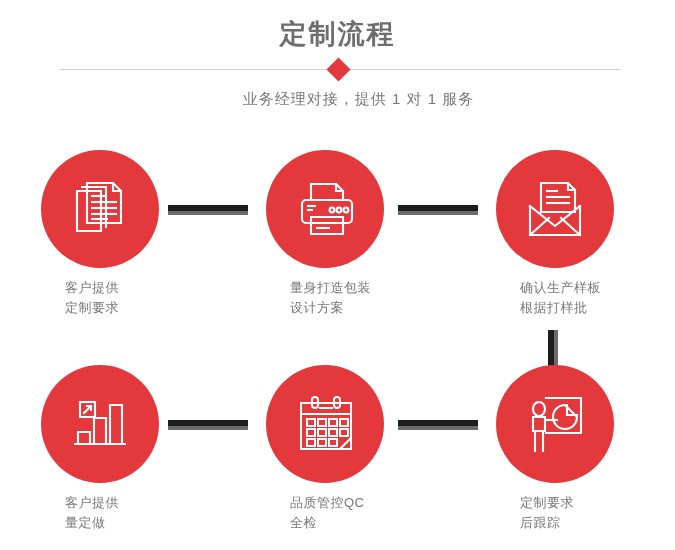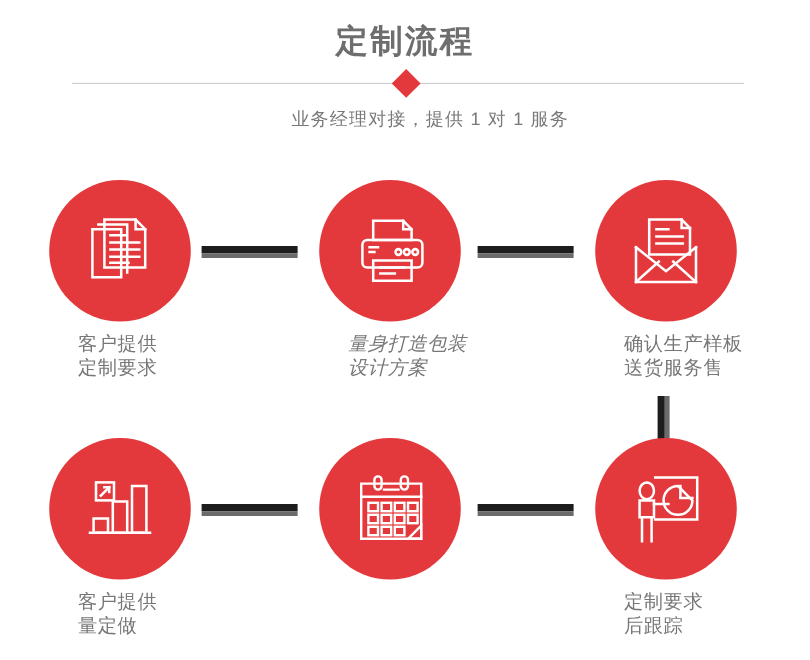--- a/index.html
+++ b/index.html
@@ -96,21 +96,21 @@
   .row-1 { top: 0px; }
   .row-2 { top: 215px; }
 
   .node {
     position: absolute;
     top: 0;
     width: 160px;
     height: 195px;
   }
   .node-c1 { left: 20px; }
-  .node-c2 { left: 245px; font-style: italic; }
+  .node-c2 { left: 245px; }
   .node-c3 { left: 475px; }
 
   .circle {
     position: absolute;
     left: 21px;
     top: 0px;
     width: 118px;
     height: 118px;
     border-radius: 50%;
     background: #e4393c;
@@ -120,21 +120,21 @@
   }
   .circle svg {
     display: block;
   }
 
   .node-label {
     position: absolute;
     left: 45px;
     top: 128px;
     width: 130px;
-    font-size: 16px;
+    font-size: 13px;
     line-height: 20px;
     color: #777777;
     letter-spacing: 0.5px;
     white-space: pre-line;
   }
 
   
   .conn-h {
     position: absolute;
     top: 55px;
@@ -266,21 +266,21 @@
               <path d="M23 19 H45"></path>
               <path d="M23 25 H45"></path>
               <path d="M6 28 L31 48 L56 28"></path>
               <path d="M6 28 V57 H56 V28"></path>
               <path d="M6 57 L25 40"></path>
               <path d="M56 57 L37 40"></path>
             </svg>
           </span>
         </div>
         <div class="node-label">确认生产样板
-送货服务售</div>
+根据打样批</div>
       </div>
 
     </div>
 
     <div class="conn-v">
       <div class="bar-main"></div>
       <div class="bar-shadow"></div>
     </div>
 
     <div class="row row-2">
@@ -325,20 +325,22 @@
               <rect x="24" y="36" width="8" height="7"></rect>
               <rect x="35" y="36" width="8" height="7"></rect>
               <rect x="46" y="36" width="8" height="7"></rect>
               <rect x="13" y="46" width="8" height="7"></rect>
               <rect x="24" y="46" width="8" height="7"></rect>
               <rect x="35" y="46" width="8" height="7"></rect>
               <path d="M46 56 L57 45 V56 Z"></path>
             </svg>
           </span>
         </div>
+        <div class="node-label">品质管控QC
+全检</div>
       </div>
 
       <div class="conn-h conn-h-2">
         <div class="bar-main"></div>
         <div class="bar-shadow"></div>
       </div>
 
       <div class="node node-c3">
         <div class="circle">
           <span>

